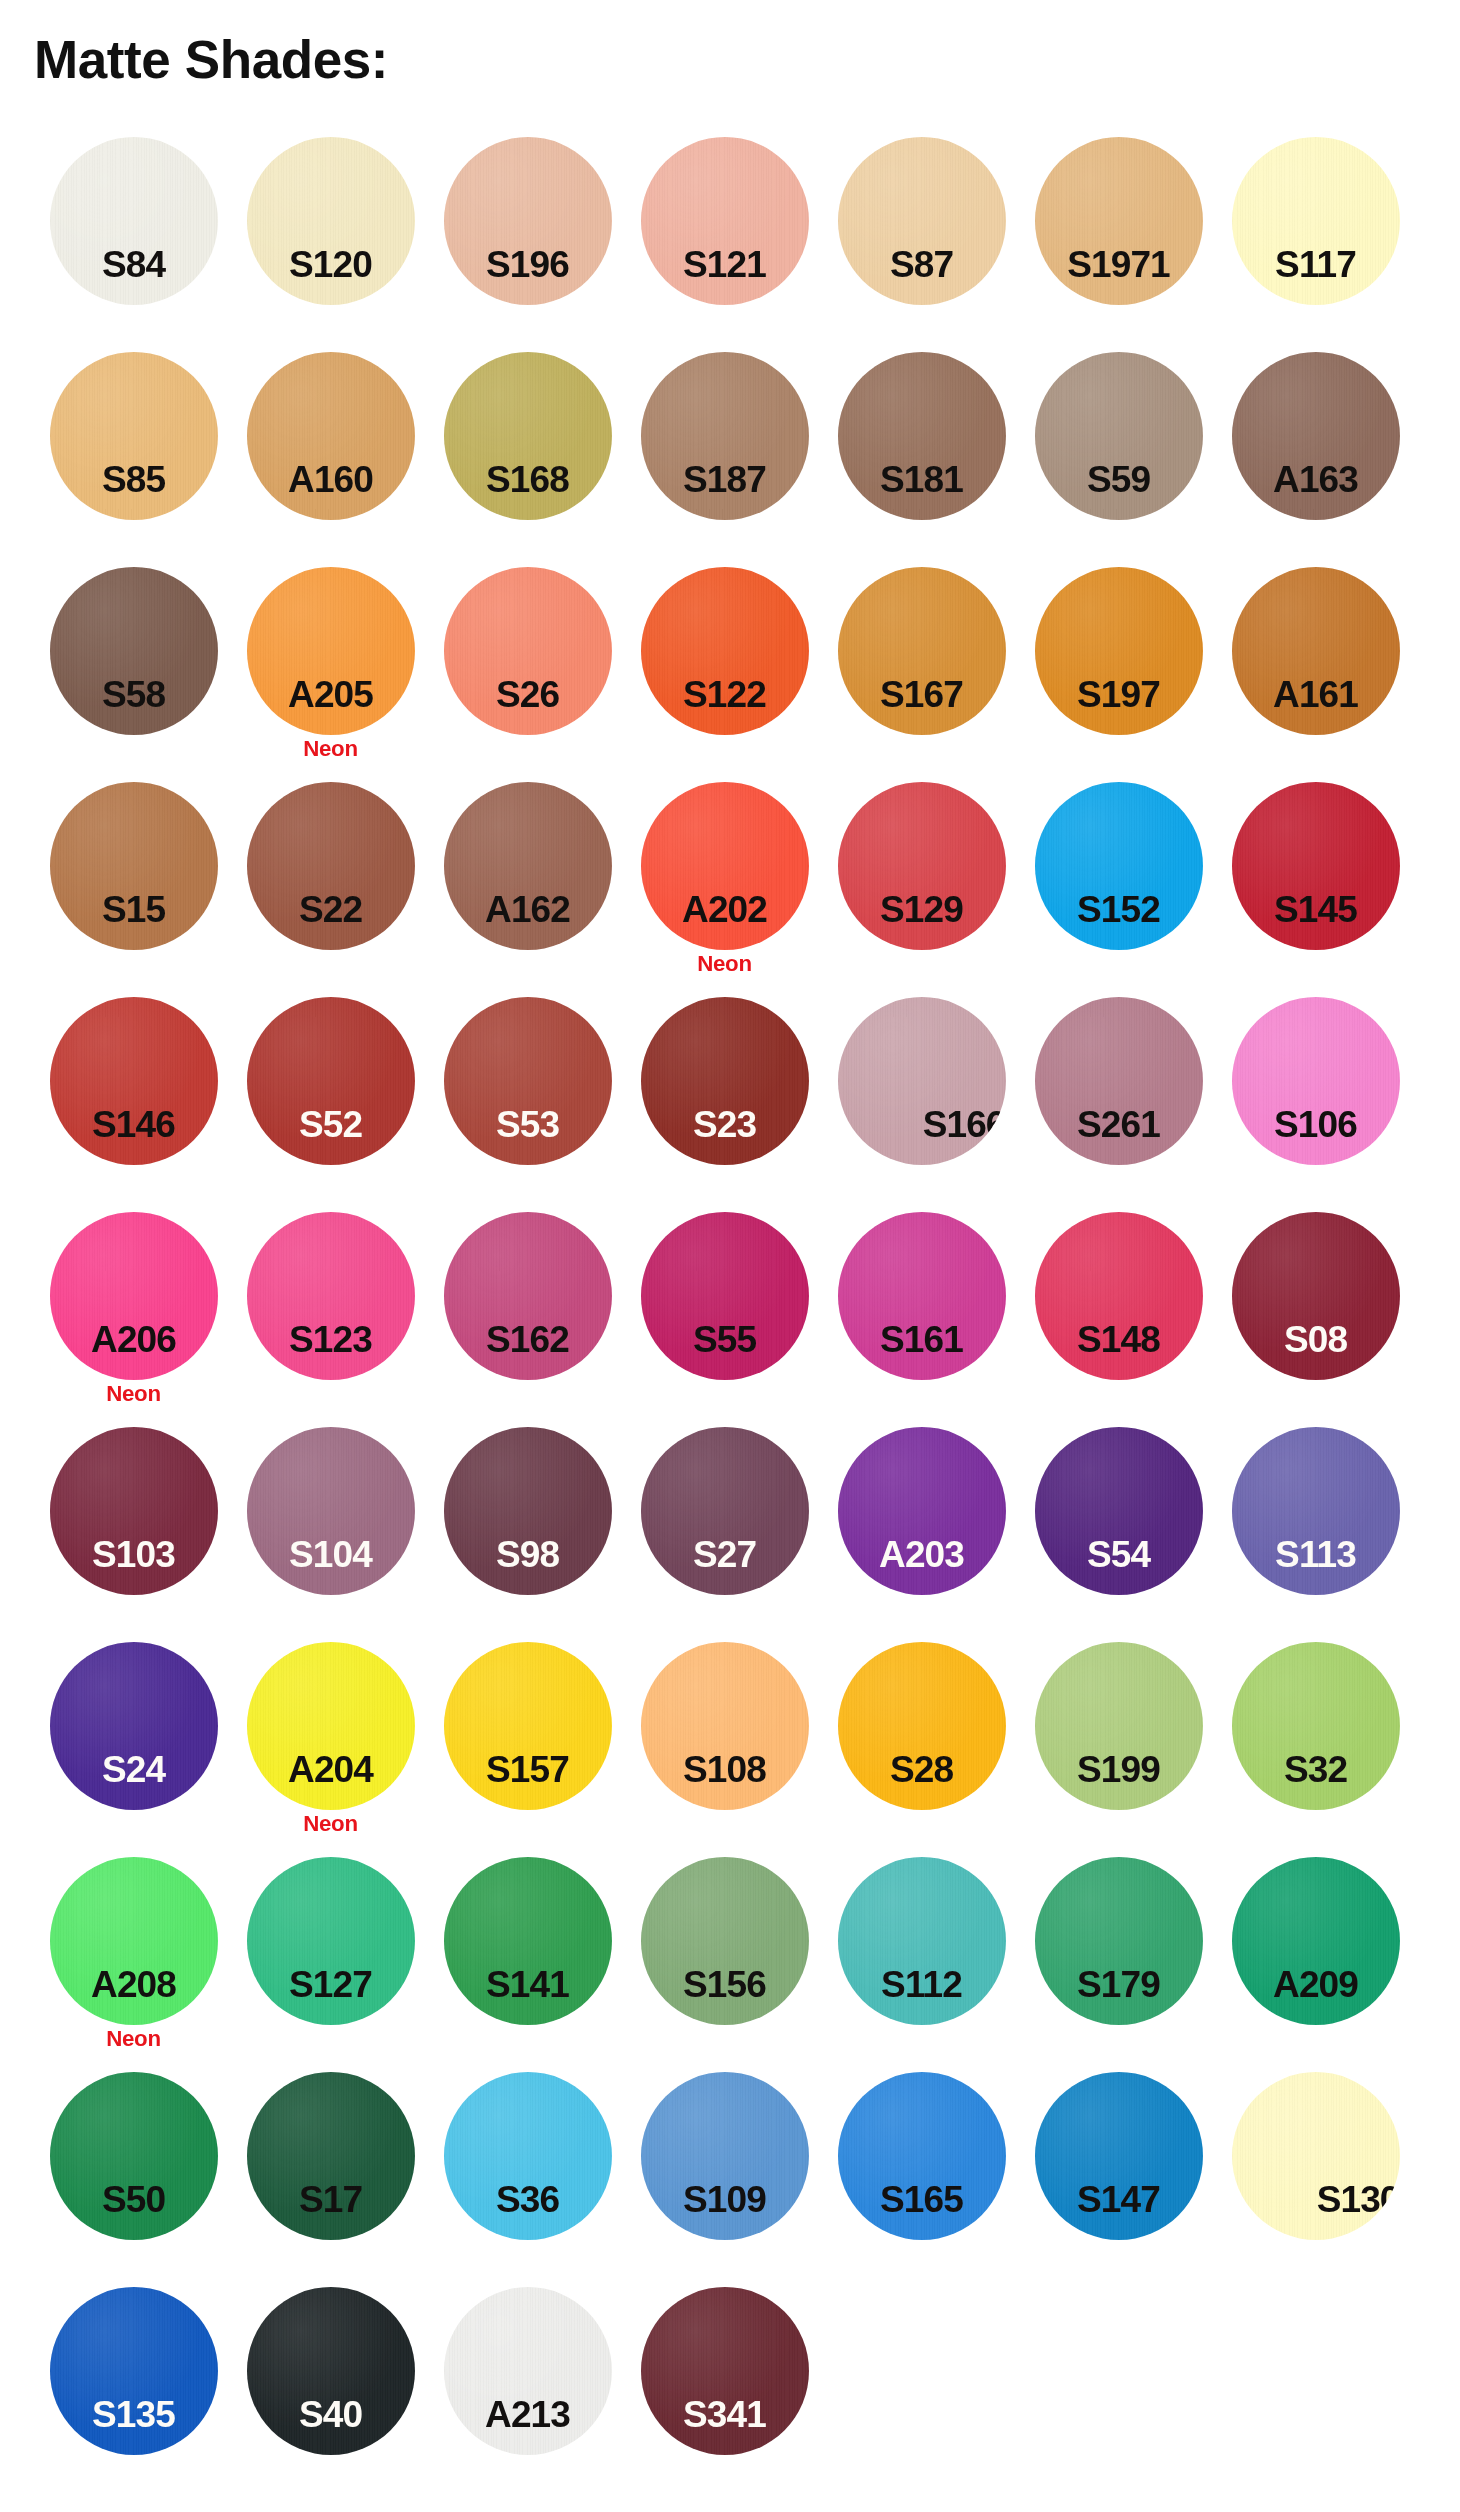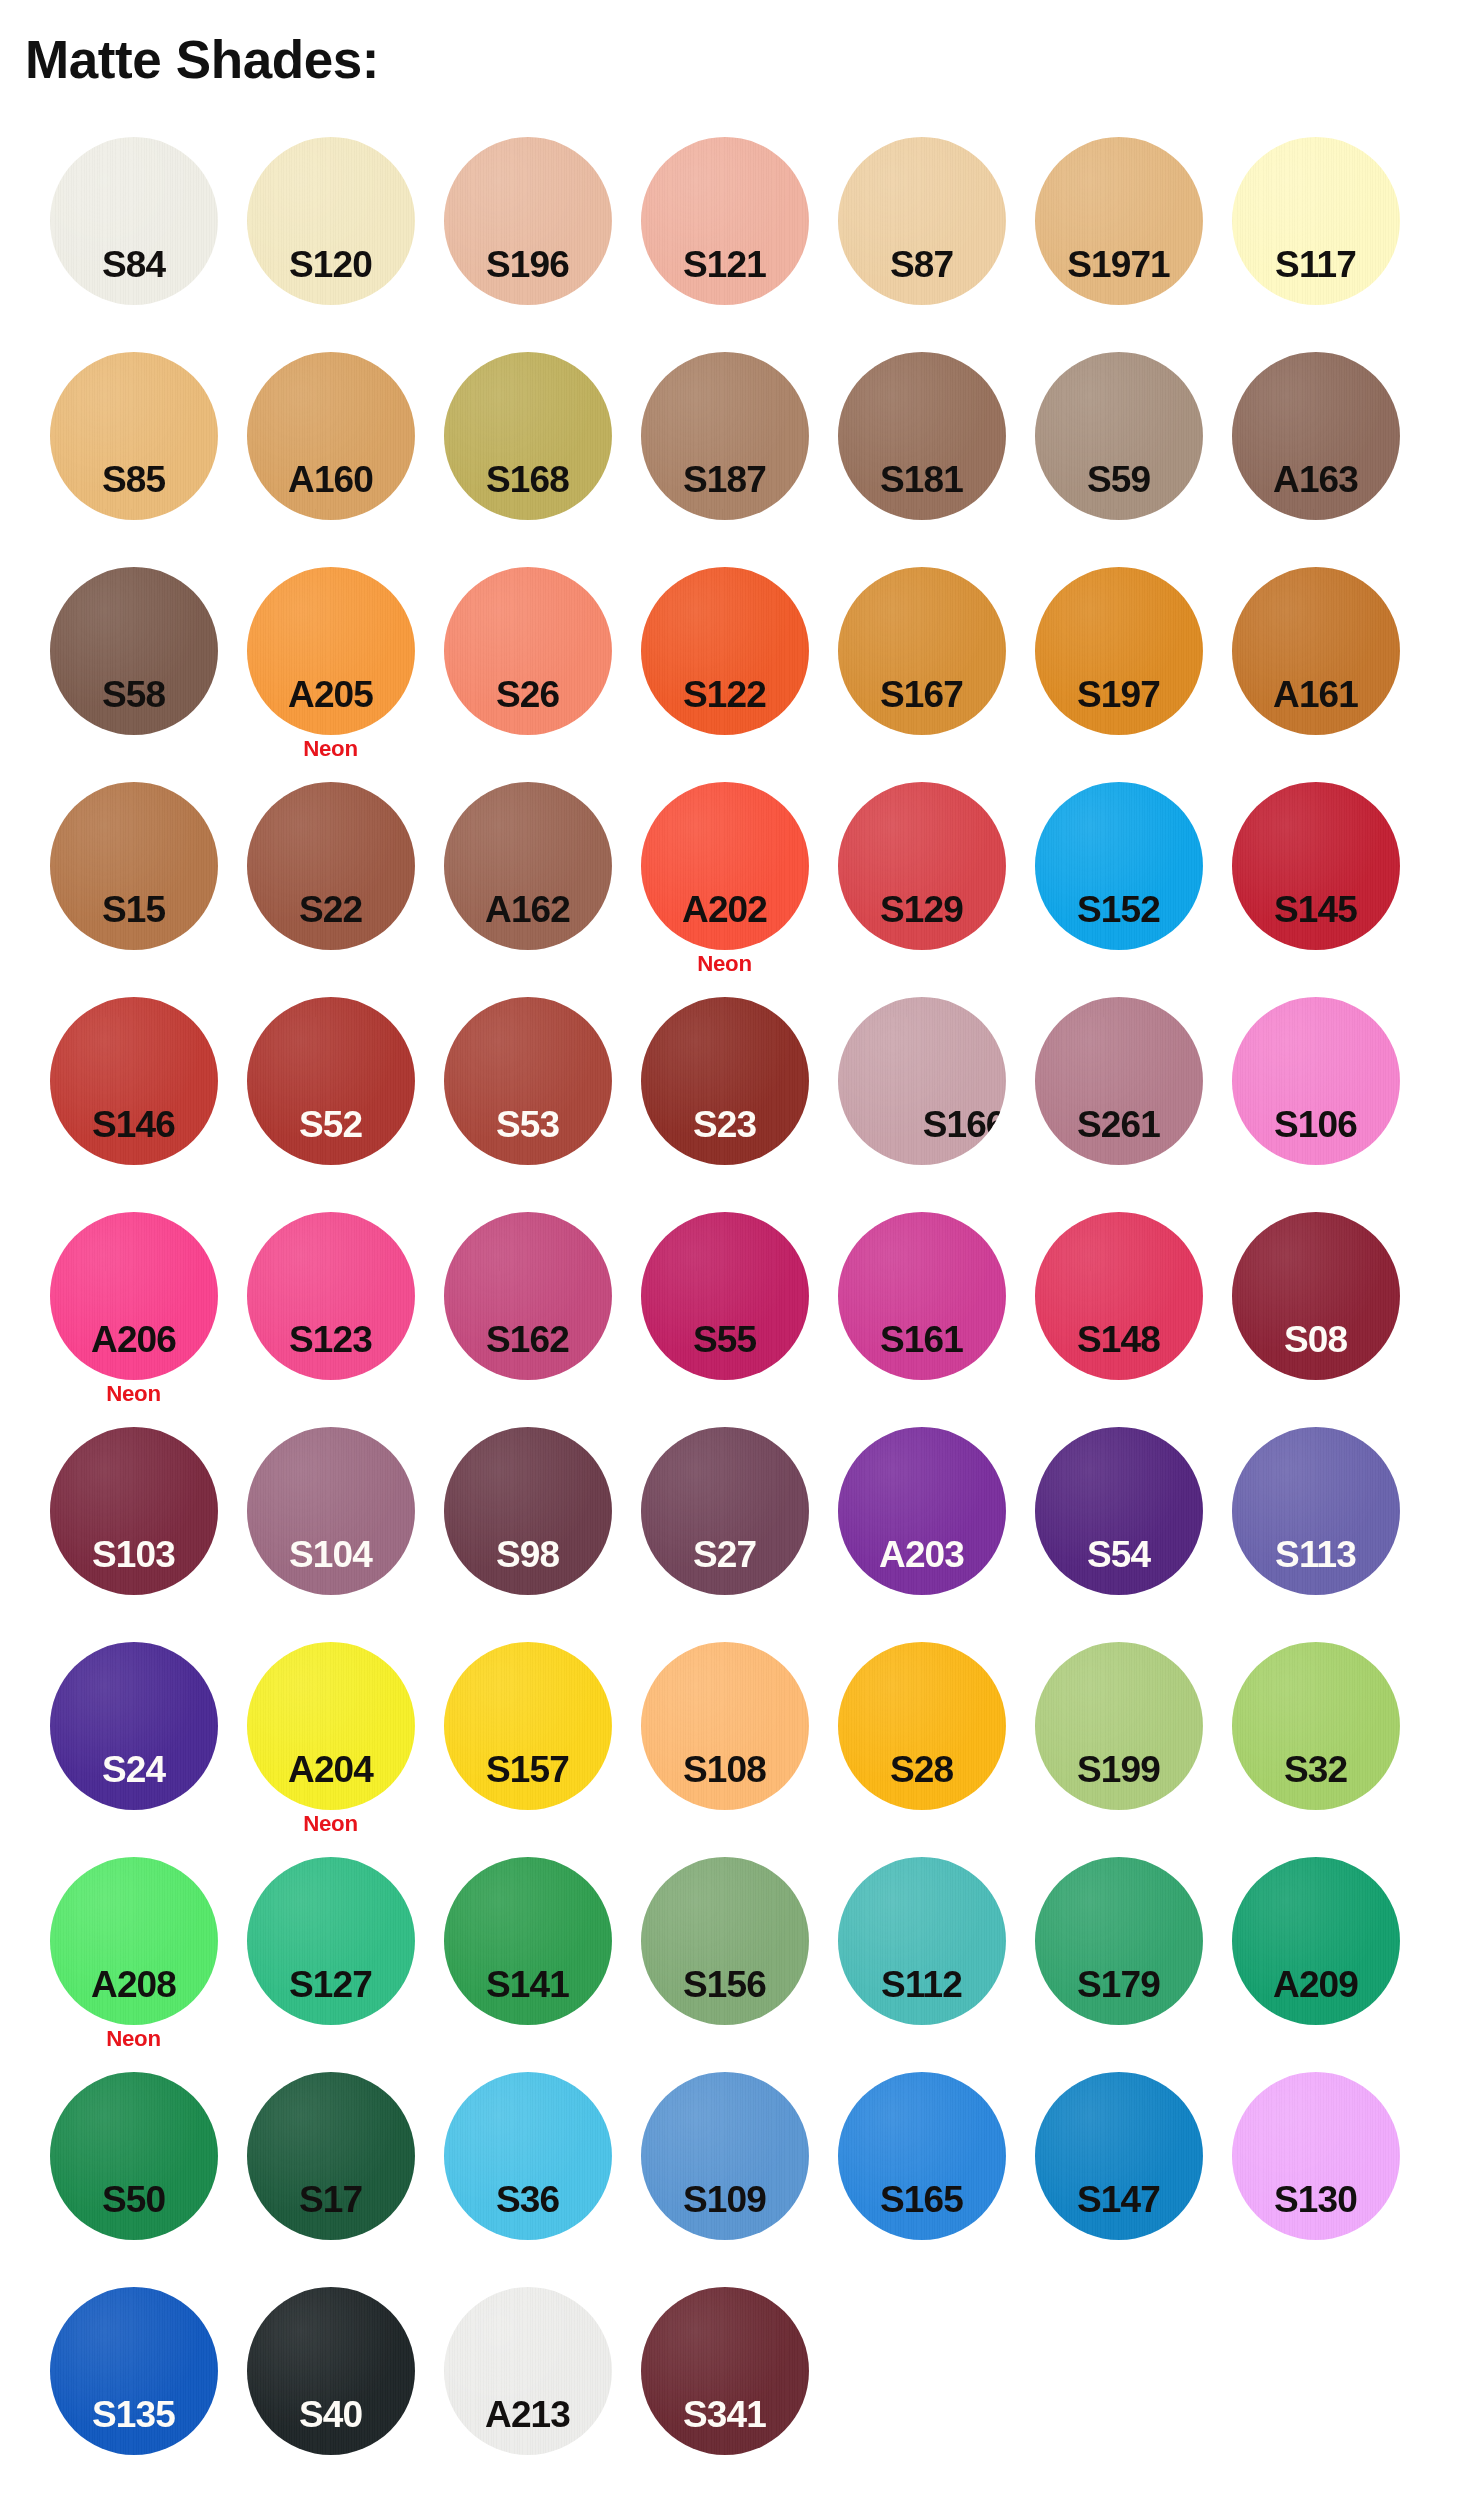--- a/index.html
+++ b/index.html
@@ -9,21 +9,21 @@
   }
   body {
     width: 1461px;
     height: 2512px;
     font-family: "Liberation Sans", sans-serif;
     position: relative;
     overflow: hidden;
   }
   #page-title {
     position: absolute;
-    left: 25px;
+    left: 34px;
     top: 33px;
     font-size: 53px;
     font-weight: bold;
     letter-spacing: -0.4px;
     color: #111111;
     line-height: 1;
     white-space: nowrap;
   }
   #swatch-grid {
     position: absolute;
@@ -455,21 +455,21 @@
         <div class="swatch-circle" style="background-color: rgb(43, 135, 221);">
           <span class="swatch-label label-dark">S165</span>
         </div>
       </div>
       <div class="swatch-cell">
         <div class="swatch-circle" style="background-color: rgb(17, 131, 196);">
           <span class="swatch-label label-dark">S147</span>
         </div>
       </div>
       <div class="swatch-cell">
-        <div class="swatch-circle" style="background-color: #f0abfc;">
+        <div class="swatch-circle" style="background-color: #fef9c3; justify-content: flex-end;">
           <span class="swatch-label label-dark">S130</span>
         </div>
       </div>
     </div>
     <div class="swatch-row">
       <div class="swatch-cell">
         <div class="swatch-circle" style="background-color: rgb(18, 89, 191);">
           <span class="swatch-label label-light">S135</span>
         </div>
       </div>

